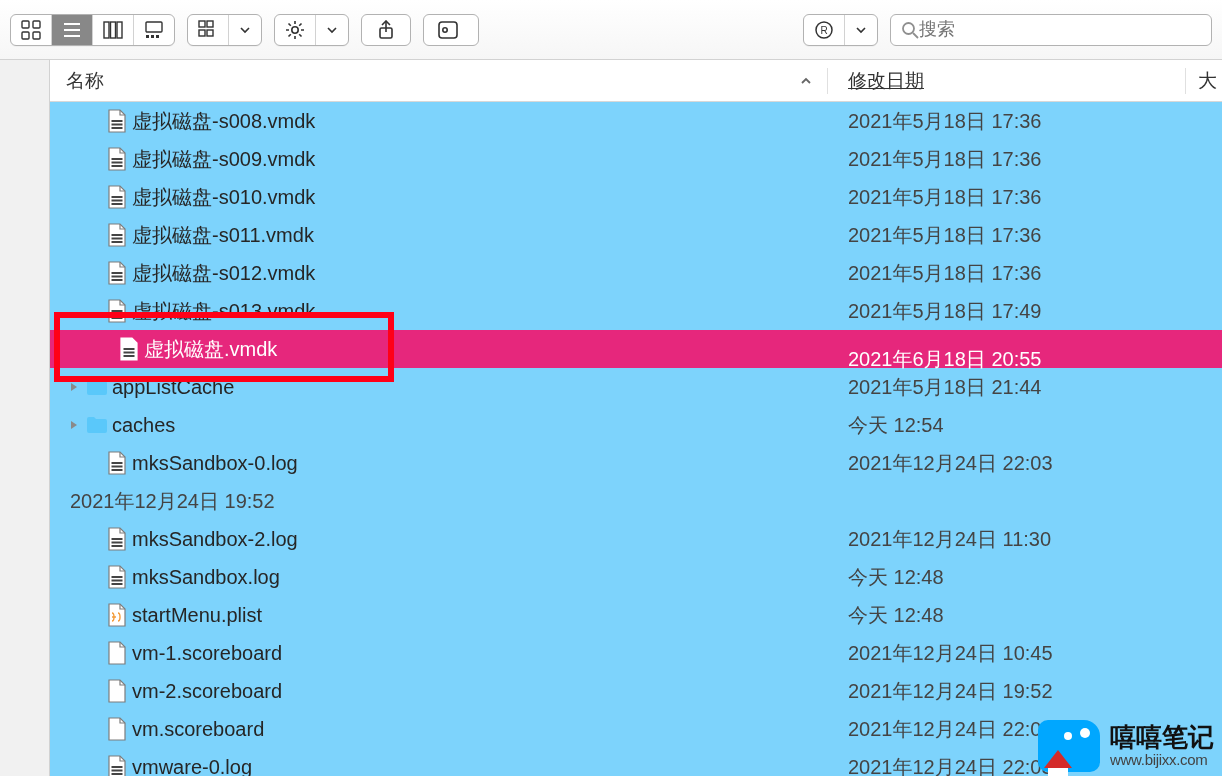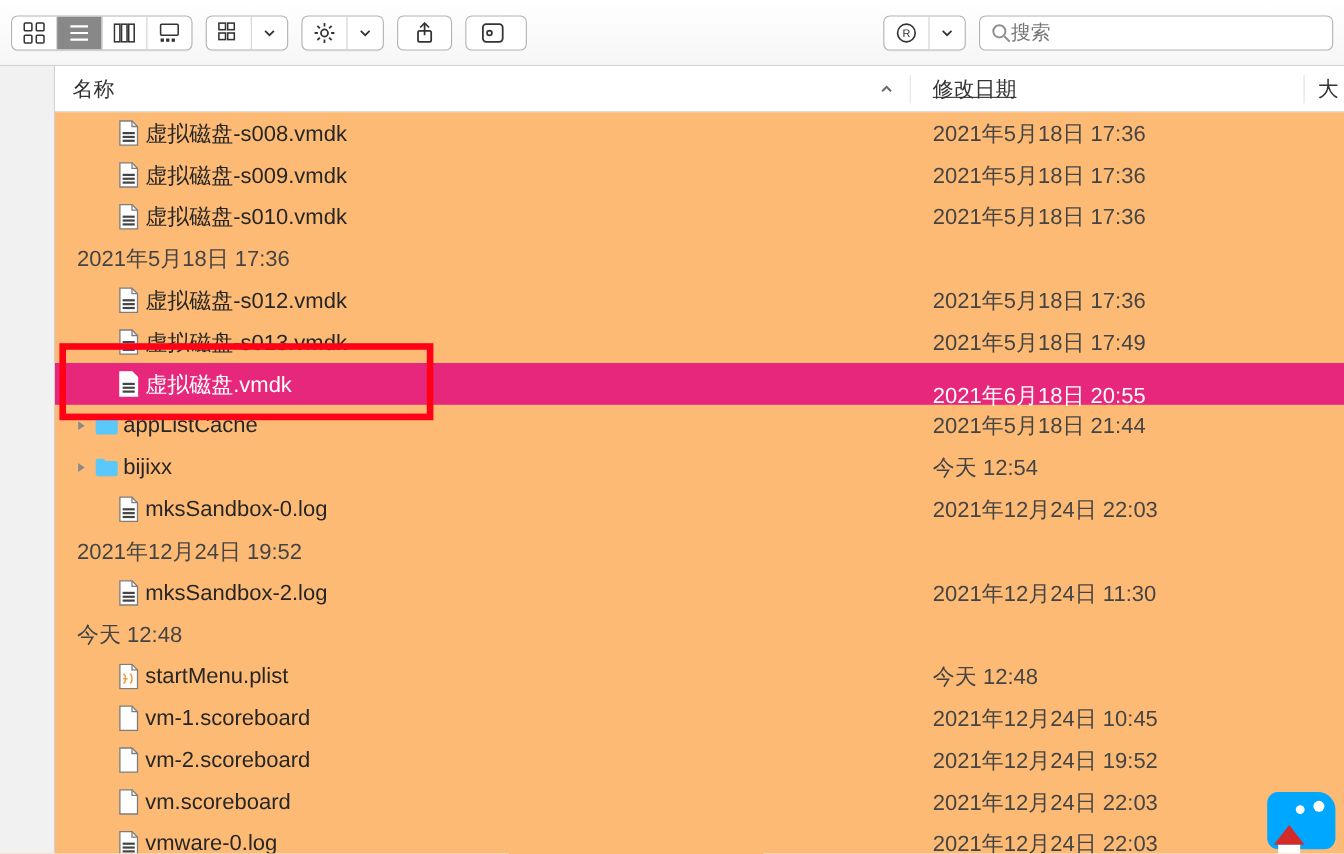--- a/index.html
+++ b/index.html
@@ -29,28 +29,28 @@
   
   .header-row {
     position:absolute; left:50px; right:0; top:60px; height:42px;
     background:#fff; border-bottom:1px solid #d8d8d8;
     display:flex; align-items:center; font-size:19px; color:#333;
   }
   .col-name { flex:1; padding-left:16px; display:flex; align-items:center; justify-content:space-between; padding-right:14px; border-right:1px solid #e0e0e0; }
   .col-date { width:358px; padding-left:20px; border-right:1px solid #e0e0e0;text-decoration:underline; }
   .col-size { width:36px; padding-left:12px; padding-right:8px; }
   
-  .list { position:absolute; left:50px; right:0; top:102px; bottom:0; overflow:hidden; background:#fdba74; }
+  .list { position:absolute; left:50px; right:0; top:102px; bottom:0; overflow:hidden; background:#7dd3fc; }
   .row {
     height:38px; display:flex; align-items:center; font-size:20px; color:#262626;
     border-bottom:0; position:relative;
   }
   .row .name-cell { flex:1; display:flex; align-items:center; padding-left:16px; gap:4px; white-space:nowrap; overflow:hidden; }
   .row .date-cell { width:394px; padding-left:20px; color:#444; }
-  .row.selected { background:#e6277c; color:#fff; }
+  .row.selected { background:#e6277c; color:#fff;padding-left:12px; }
   .row.selected .date-cell { color:#fff;margin-top:20px; }
   .disclosure { width:16px; display:inline-flex; justify-content:center; color:#8a8a8a; }
   .pad { width:16px; display:inline-block; }
   .file-ico { width:22px; height:24px; display:inline-flex; align-items:center; justify-content:center; }
   
   .red-box {
     position:absolute; border:6px solid #ff0017; pointer-events:none;
     left:54px; top:312px; width:340px; height:70px;
   }
   .watermark { position:absolute; right:8px; bottom:4px; display:flex; align-items:center; gap:10px; }
@@ -248,20 +248,34 @@
             <rect x="4.5" y="11" width="11" height="2" fill="#444"></rect>
             <rect x="4.5" y="14.5" width="11" height="2" fill="#444"></rect>
             <rect x="4.5" y="18" width="11" height="2" fill="#444"></rect>
           </svg>
         </span>
         <span>虚拟磁盘-s010.vmdk</span>
       </div>
       <div class="date-cell">2021年5月18日 17:36</div>
     </div>
     <div class="row">
+      <div class="name-cell">
+        <span class="disclosure"></span>
+        <span class="pad"></span>
+        <span class="file-ico">
+          <svg width="20" height="24" viewBox="0 0 20 24">
+            <path d="M2 1 L13 1 L18 6 L18 23 L2 23 Z" fill="#fff" stroke="#7d7d7d" stroke-width="1.2"></path>
+            <path d="M13 1 L13 6 L18 6" fill="none" stroke="#7d7d7d" stroke-width="1.2"></path>
+            <rect x="4.5" y="11" width="11" height="2" fill="#444"></rect>
+            <rect x="4.5" y="14.5" width="11" height="2" fill="#444"></rect>
+            <rect x="4.5" y="18" width="11" height="2" fill="#444"></rect>
+          </svg>
+        </span>
+        <span>虚拟磁盘-s011.vmdk</span>
+      </div>
       <div class="date-cell">2021年5月18日 17:36</div>
     </div>
     <div class="row">
       <div class="name-cell">
         <span class="disclosure"></span>
         <span class="pad"></span>
         <span class="file-ico">
           <svg width="20" height="24" viewBox="0 0 20 24">
             <path d="M2 1 L13 1 L18 6 L18 23 L2 23 Z" fill="#fff" stroke="#7d7d7d" stroke-width="1.2"></path>
             <path d="M13 1 L13 6 L18 6" fill="none" stroke="#7d7d7d" stroke-width="1.2"></path>
@@ -329,21 +343,21 @@
         <span class="disclosure">
           <svg width="10" height="10" viewBox="0 0 10 10">
             <path d="M2 1 L8 5 L2 9 Z" fill="#8a8a8a"></path>
           </svg>
         </span>
         <span class="file-ico">
           <svg width="22" height="18" viewBox="0 0 22 18">
             <path d="M1 3 Q1 1 3 1 L8 1 L10 3 L19 3 Q21 3 21 5 L21 15 Q21 17 19 17 L3 17 Q1 17 1 15 Z" fill="#5ac8fa"></path>
           </svg>
         </span>
-        <span>bijixx</span>
+        <span>caches</span>
       </div>
       <div class="date-cell">今天 12:54</div>
     </div>
     <div class="row">
       <div class="name-cell">
         <span class="disclosure"></span>
         <span class="pad"></span>
         <span class="file-ico">
           <svg width="20" height="24" viewBox="0 0 20 24">
             <path d="M2 1 L13 1 L18 6 L18 23 L2 23 Z" fill="#fff" stroke="#7d7d7d" stroke-width="1.2"></path>
@@ -371,20 +385,34 @@
             <rect x="4.5" y="11" width="11" height="2" fill="#444"></rect>
             <rect x="4.5" y="14.5" width="11" height="2" fill="#444"></rect>
             <rect x="4.5" y="18" width="11" height="2" fill="#444"></rect>
           </svg>
         </span>
         <span>mksSandbox-2.log</span>
       </div>
       <div class="date-cell">2021年12月24日 11:30</div>
     </div>
     <div class="row">
+      <div class="name-cell">
+        <span class="disclosure"></span>
+        <span class="pad"></span>
+        <span class="file-ico">
+          <svg width="20" height="24" viewBox="0 0 20 24">
+            <path d="M2 1 L13 1 L18 6 L18 23 L2 23 Z" fill="#fff" stroke="#7d7d7d" stroke-width="1.2"></path>
+            <path d="M13 1 L13 6 L18 6" fill="none" stroke="#7d7d7d" stroke-width="1.2"></path>
+            <rect x="4.5" y="11" width="11" height="2" fill="#444"></rect>
+            <rect x="4.5" y="14.5" width="11" height="2" fill="#444"></rect>
+            <rect x="4.5" y="18" width="11" height="2" fill="#444"></rect>
+          </svg>
+        </span>
+        <span>mksSandbox.log</span>
+      </div>
       <div class="date-cell">今天 12:48</div>
     </div>
     <div class="row">
       <div class="name-cell">
         <span class="disclosure"></span>
         <span class="pad"></span>
         <span class="file-ico">
           <svg width="20" height="24" viewBox="0 0 20 24">
             <path d="M2 1 L13 1 L18 6 L18 23 L2 23 Z" fill="#fff" stroke="#7d7d7d" stroke-width="1.2"></path>
             <path d="M13 1 L13 6 L18 6" fill="none" stroke="#7d7d7d" stroke-width="1.2"></path>
@@ -455,13 +483,17 @@
       <div class="date-cell">2021年12月24日 22:03</div>
     </div>
   </div>
 
 <div class="red-box"></div>
 
 <div class="watermark">
   <div class="wm-logo">
       <span class="wm-house"></span>
     </div>
+  <div class="wm-text">
+    <span class="t1">嘻嘻笔记</span>
+    <span class="t2">www.bijixx.com</span>
+  </div>
 </div>
 
 </body></html>

